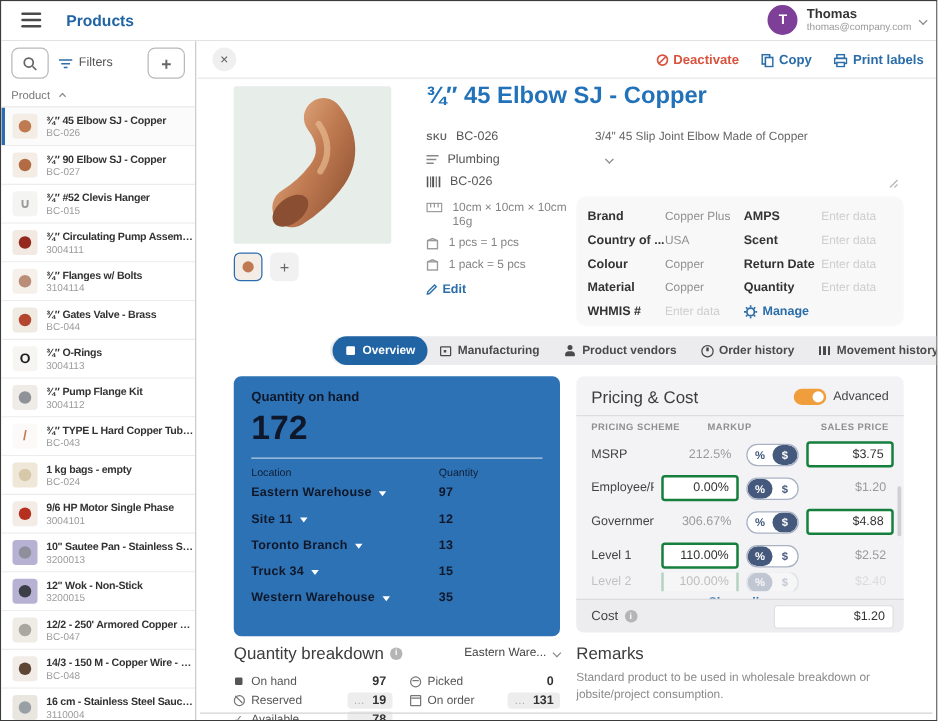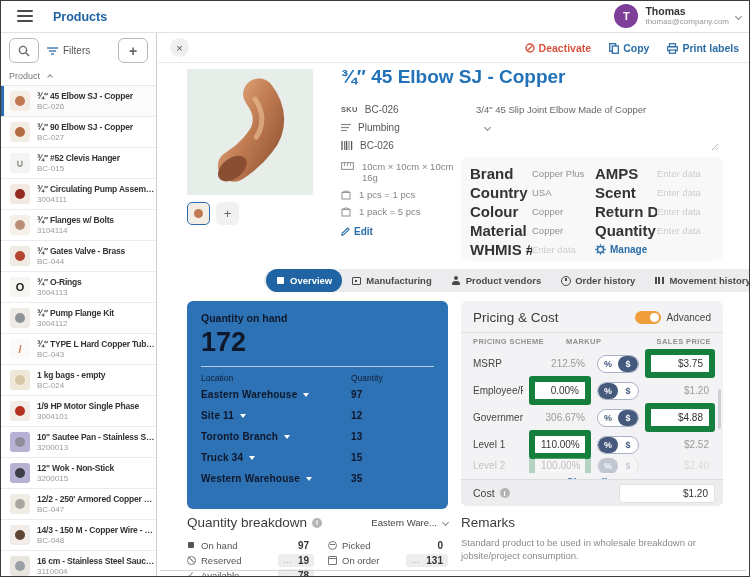--- a/index.html
+++ b/index.html
@@ -64,21 +64,21 @@
   .cat-chev { margin-left:78px; }
 
   .dims { position:absolute; left:183px; top:128px; font-size:9.5px; color:#848484; }
   .dim-row { display:flex; gap:8px; margin-bottom:6px; align-items:flex-start; }
   .dim-row svg { margin-top:1px; flex:0 0 auto; }
   .edit-link { display:flex; gap:4px; align-items:center; color:#2b6da8; font-size:10px; font-weight:bold; cursor:pointer; margin-top:9px; }
 
   .attrs { position:absolute; left:303px; top:124px; width:262px; height:104px; background:#f8f8f9; border-radius:8px; padding:7px 9px; display:flex; gap:6px; }
   .attr-col { flex:1; }
   .attr-row { display:flex; height:19px; align-items:center; }
-  .attr-label { width:62px; font-size:15px; font-weight:bold; color:#333; white-space:nowrap; overflow:hidden; }
+  .attr-label { width:62px; font-size:10px; font-weight:bold; color:#333; white-space:nowrap; overflow:hidden; }
   .attr-value { flex:1; font-size:9.5px; color:#8f8f8f; cursor:text; white-space:nowrap; overflow:hidden; }
   .attr-row.ph .attr-value { color:#cfcdca; }
   .manage-link { display:flex; align-items:center; gap:4px; color:#2b6da8; font-size:10px; font-weight:bold; cursor:pointer; height:19px; }
 
   
   .tabs { position:absolute; left:106px; top:236px; height:23px; background:#ececee; border-radius:12px; display:flex; align-items:center; padding:0 2px; }
   .tab { display:flex; align-items:center; height:23px; padding:0 10px; font-size:9.5px; font-weight:bold; color:#4a4a4a; cursor:pointer; border-radius:12px; white-space:nowrap; }
   .tab.active { background:#2164a4; color:#fff; }
   .ti { width:9px; height:9px; display:inline-block; margin-right:5px; position:relative; flex:0 0 auto; }
   .ti-overview::after { content:""; position:absolute; left:1px; top:1px; width:7px; height:7px; background:currentColor; border-radius:1px; }
@@ -111,21 +111,21 @@
   .switch { width:26px; height:13px; border-radius:7px; background:#f09d3b; position:relative; }
   .switch::after { content:""; position:absolute; right:2px; top:2px; width:9px; height:9px; border-radius:50%; background:#fff; }
   .pr-cols { position:relative; height:17px; padding:4px 12px 0; font-size:7.5px; font-weight:bold; letter-spacing:.4px; color:#8f8f8f; }
   .pr-cols .c2 { position:absolute; left:105px; }
   .pr-cols .c3 { position:absolute; right:12px; }
   .p-row { display:flex; align-items:center; height:27px; padding:0 8px 0 12px; gap:6px; }
   .p-scheme { flex:1; font-size:10px; color:#444; white-space:nowrap; overflow:hidden; }
   .p-markup, .p-price { font-size:10px; color:#9a9a9a; text-align:right; padding:3px 6px; border-radius:3px; }
   .p-markup { width:62px; }
   .p-price { width:70px; }
-  .p-row.mode-dollar .p-price, .p-row.mode-percent .p-markup { background:#fff; color:#333; border:6px solid #15803d; cursor:text; }
+  .p-row.mode-dollar .p-price, .p-row.mode-percent .p-markup { background:#fff; color:#333; border:2px solid #15803d; cursor:text; }
   .seg { display:flex; border:1px solid #a9b2c4; border-radius:10px; background:#fff; overflow:hidden; cursor:pointer; flex:0 0 auto; }
   .seg span { width:20px; height:16px; display:flex; align-items:center; justify-content:center; font-size:9px; font-weight:bold; color:#44597c; }
   .p-row.mode-percent .seg-p, .p-row.mode-dollar .seg-d { background:#44597c; color:#fff; border-radius:9px; }
   .p-row.faded { opacity:.28; height:15px; overflow:hidden; }
   .show-all { display:flex; align-items:center; justify-content:center; gap:5px; height:18px; color:#2b6da8; font-size:10px; font-weight:bold; cursor:pointer; }
   .show-all .chev { border-color:#2b6da8; }
   .cost-row { position:absolute; left:0; right:0; bottom:0; height:27px; background:#ededef; border-top:1px solid #dcdcde; display:flex; align-items:center; padding:0 8px 0 12px; }
   .cost-label { font-size:10.5px; color:#444; display:flex; align-items:center; gap:5px; flex:1; }
   .cost-input { width:96px; background:#fff; border:1px solid #e0e0e2; border-radius:3px; font-size:10px; color:#333; text-align:right; padding:3px 6px; cursor:text; }
   .info-i { width:10px; height:10px; border-radius:50%; background:#b5b5b5; color:#fff; font-size:7px; font-weight:bold; display:inline-flex; align-items:center; justify-content:center; }
@@ -313,21 +313,21 @@
       <span class="s-sku">BC-024</span>
     </span>
   </div>
         <div class="s-item no-pill">
 
     <span class="thumb" style="background: rgb(243, 235, 230);">
             <span class="dot" style="background: rgb(181, 48, 31);"></span>
             <span class="tg"></span>
           </span>
     <span class="s-texts">
-      <span class="s-name">1/9 HP Motor Single Phase</span>
+      <span class="s-name">9/6 HP Motor Single Phase</span>
       <span class="s-sku">3004101</span>
     </span>
   </div>
         <div class="s-item no-pill">
 
     <span class="thumb" style="background: rgb(183, 178, 212);">
             <span class="dot" style="background: rgb(142, 143, 155);"></span>
             <span class="tg"></span>
           </span>
     <span class="s-texts">

